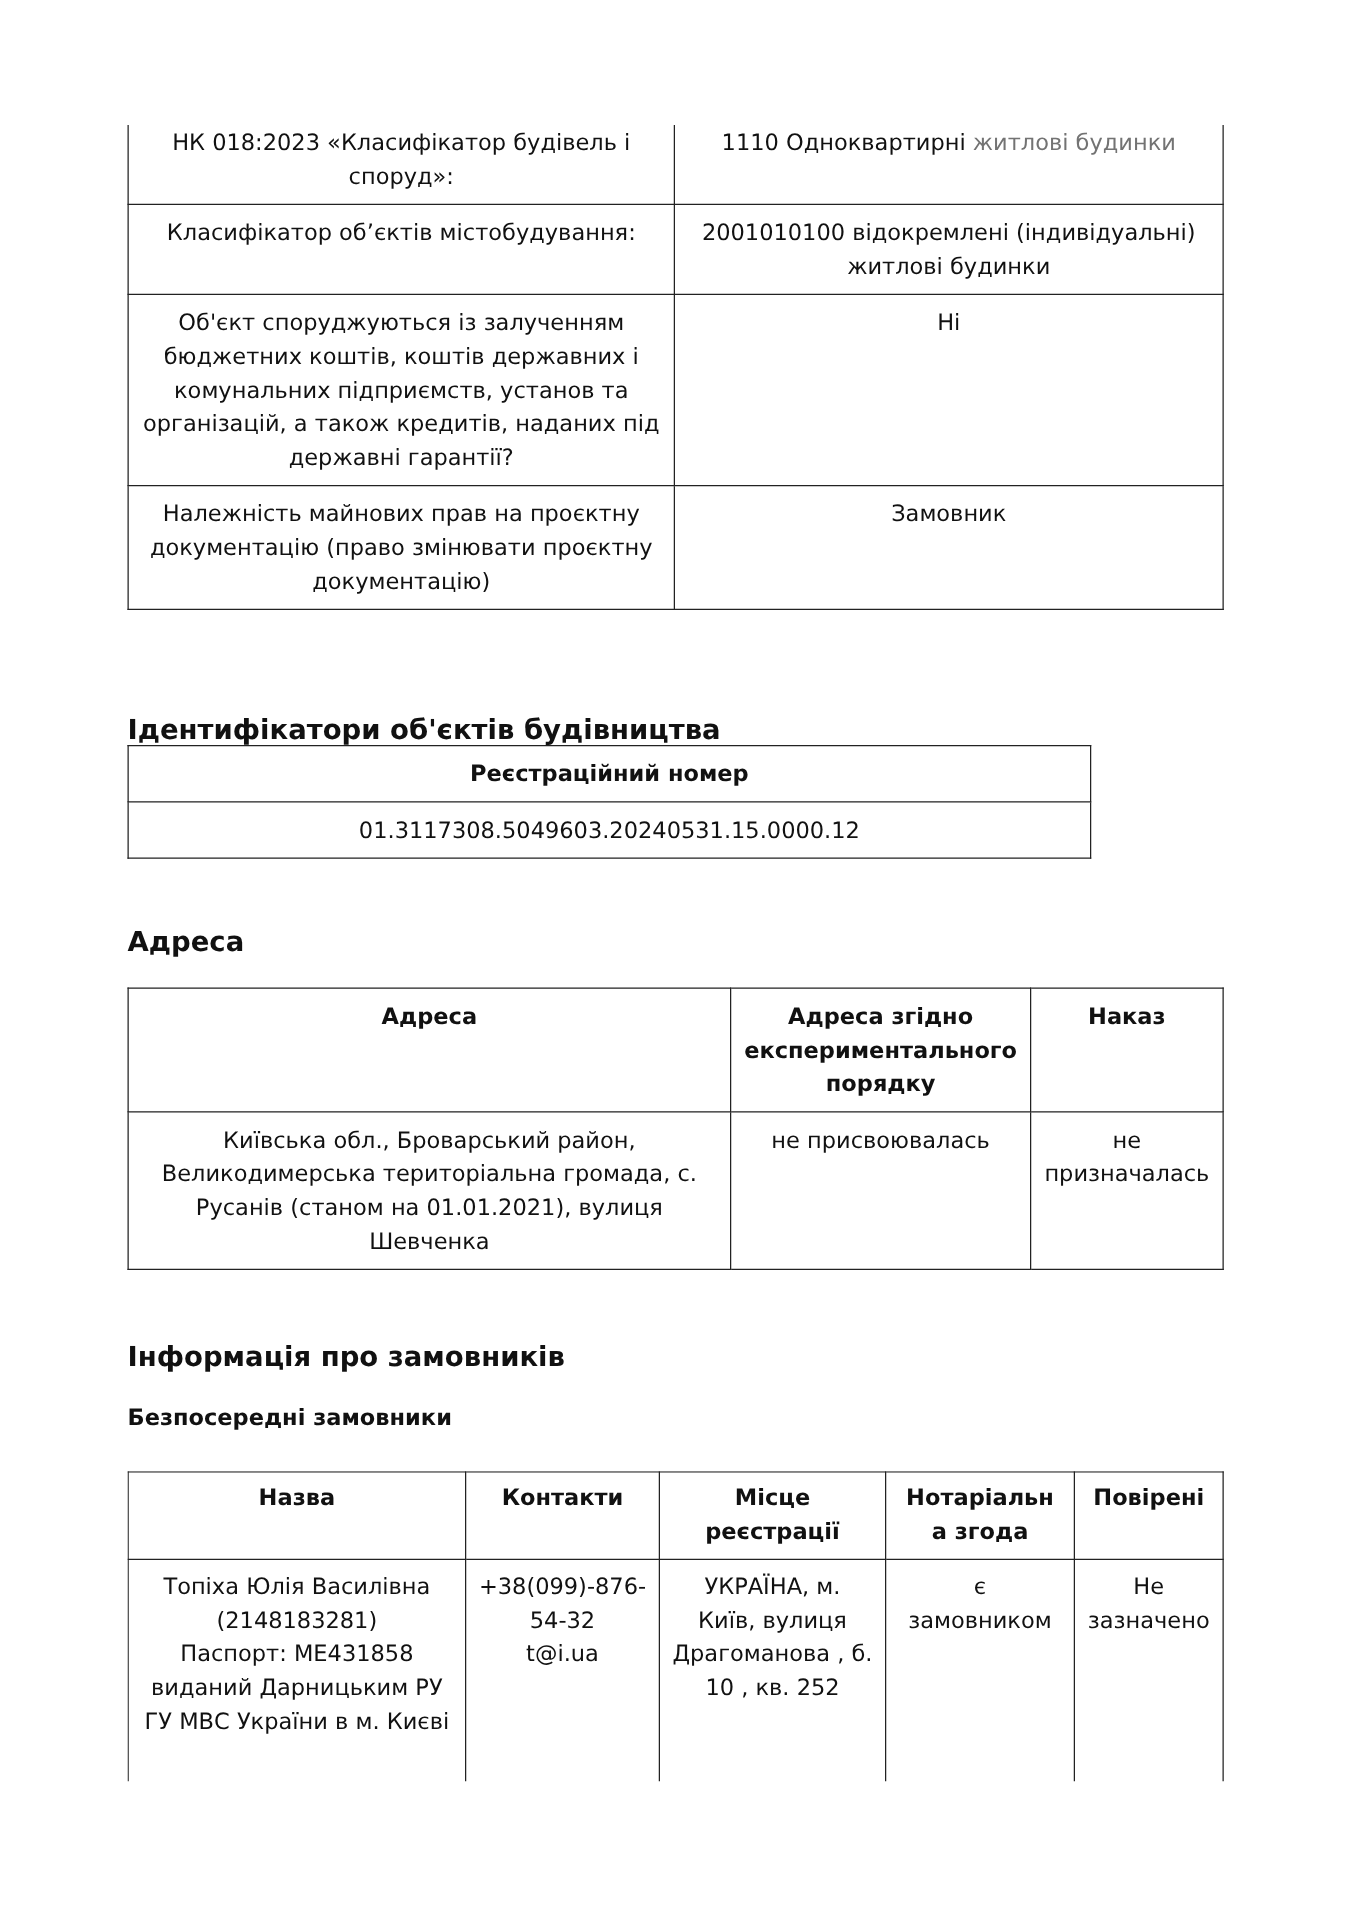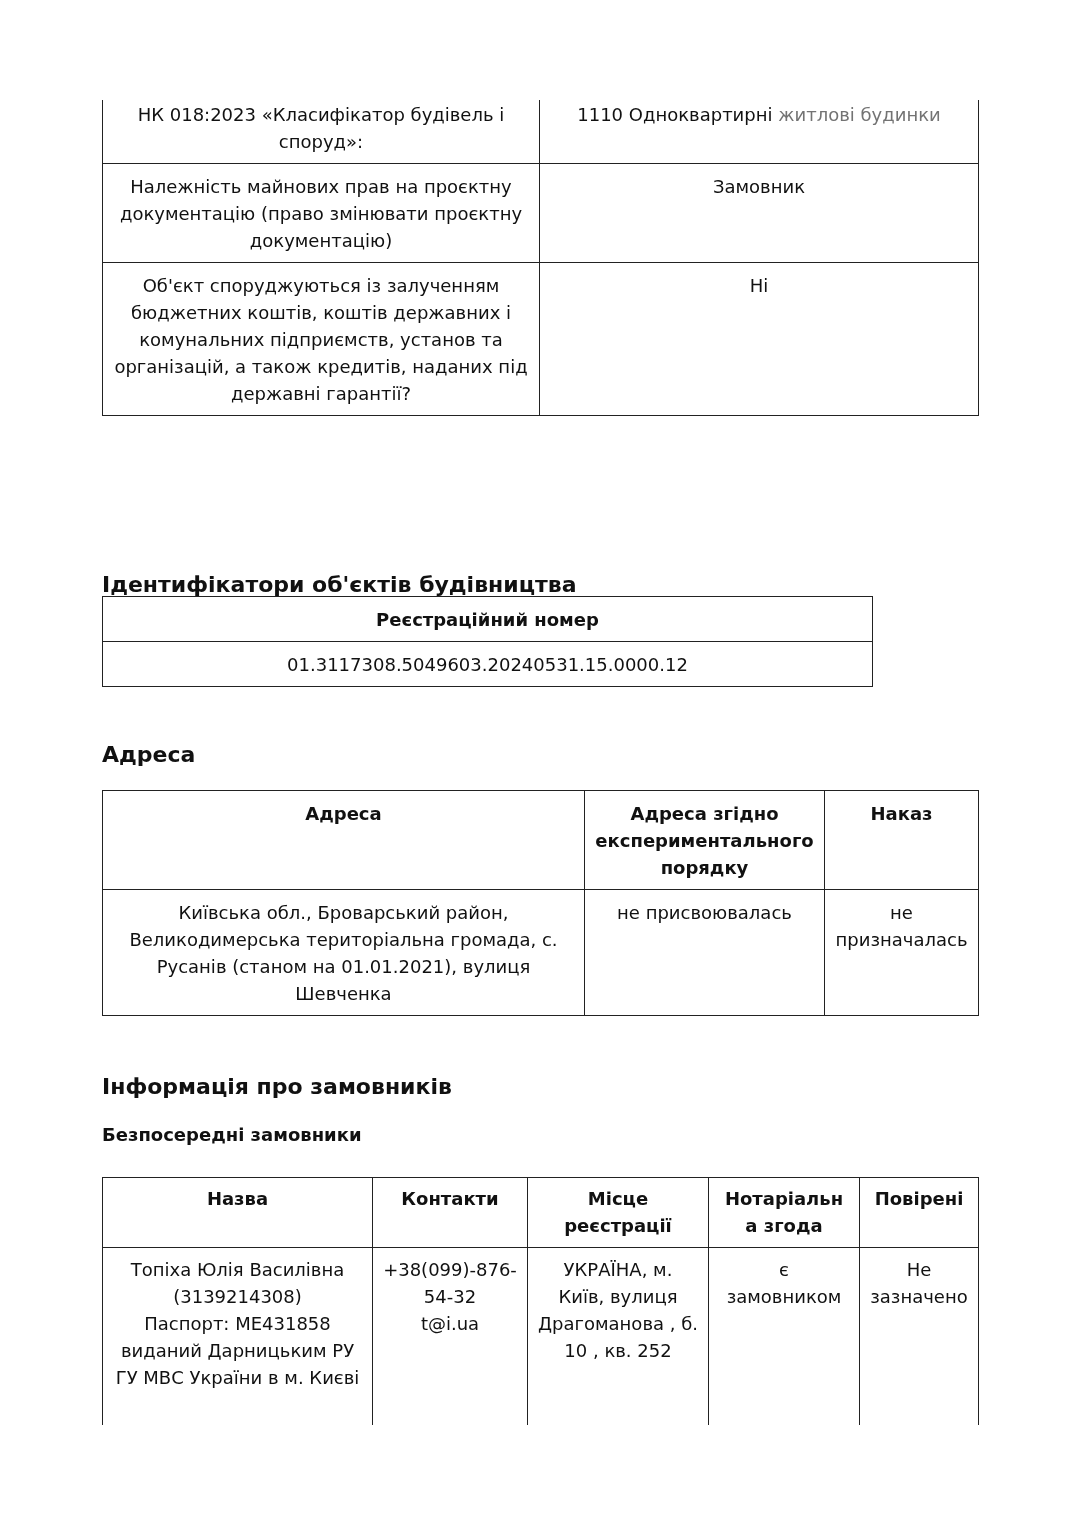--- a/index.html
+++ b/index.html
@@ -110,26 +110,30 @@
     <colgroup>
       <col style="width:437px">
       <col style="width:439px">
     </colgroup>
     <tbody>
       <tr>
         <td>НК 018:2023 «Класифікатор будівель і споруд»:</td>
         <td><span>1110 Одноквартирні</span><span class="faded"> житлові будинки</span></td>
       </tr>
       <tr>
+        <td>Класифікатор об’єктів містобудування:</td>
+        <td>2001010100 відокремлені (індивідуальні) житлові будинки</td>
+      </tr>
+      <tr>
+        <td>Об'єкт споруджуються із залученням бюджетних коштів, коштів державних і комунальних підприємств, установ та організацій, а також кредитів, наданих під державні гарантії?</td>
+        <td>Ні</td>
+      </tr>
+      <tr>
         <td>Належність майнових прав на проєктну документацію (право змінювати проєктну документацію)</td>
         <td>Замовник</td>
-      </tr>
-      <tr>
-        <td>Об'єкт споруджуються із залученням бюджетних коштів, коштів державних і комунальних підприємств, установ та організацій, а також кредитів, наданих під державні гарантії?</td>
-        <td>Ні</td>
       </tr>
     </tbody>
   </table>
 
   <h2 class="h-ids">Ідентифікатори об'єктів будівництва</h2>
   <table class="t-ids">
     <thead>
       <tr>
         <th>Реєстраційний номер</th>
       </tr>
@@ -181,21 +185,21 @@
           <th>Контакти</th>
           <th>Місце реєстрації</th>
           <th>Нотаріальна згода</th>
           <th>Повірені</th>
         </tr>
       </thead>
       <tbody>
         <tr>
           <td>
             <span class="line">Топіха Юлія Василівна</span>
-            <span class="line">(3139214308)</span>
+            <span class="line">(2148183281)</span>
             <span class="line">Паспорт: МЕ431858 виданий Дарницьким РУ ГУ МВС України в м. Києві</span>
           </td>
           <td>
             <span class="line">+38(099)-876-54-32</span>
             <span class="line">t@i.ua</span>
           </td>
           <td>УКРАЇНА, м. Київ, вулиця Драгоманова , б. 10 , кв. 252</td>
           <td>є замовником</td>
           <td>Не зазначено</td>
         </tr>

